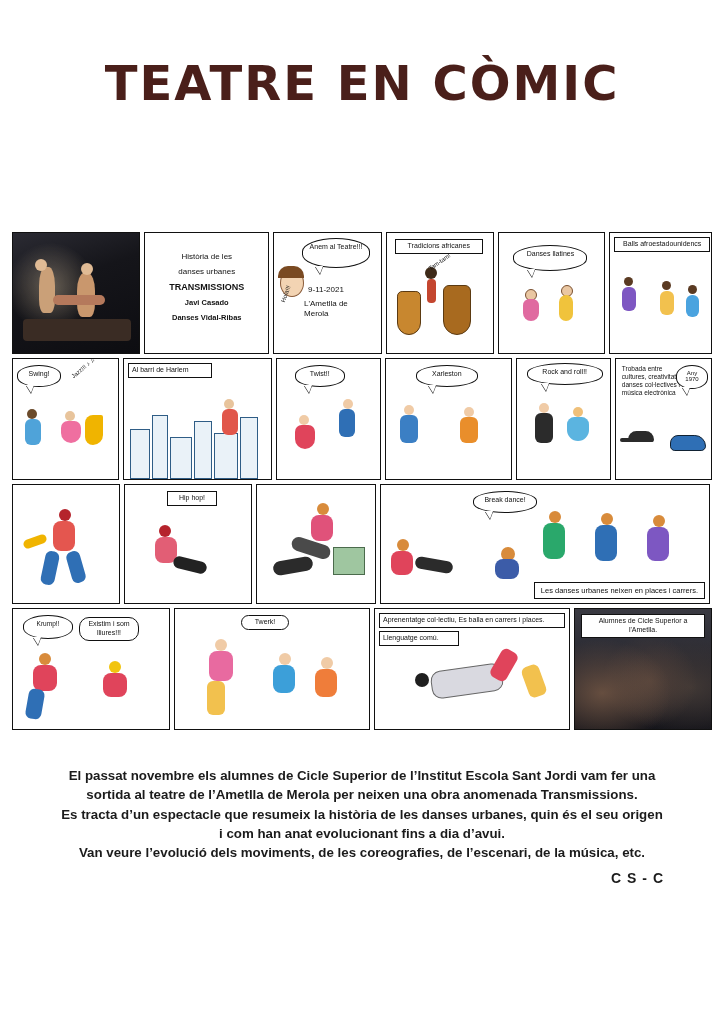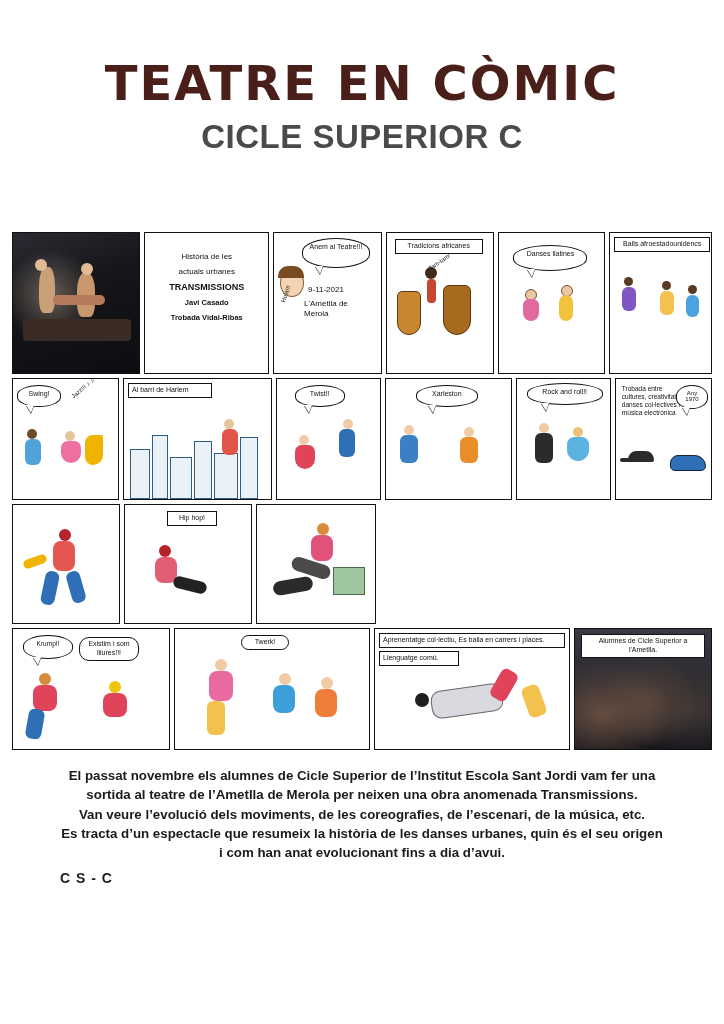--- a/index.html
+++ b/index.html
@@ -55,21 +55,21 @@
     gap: 4px;
     margin-bottom: 4px;
   }
   .panel {
     border: 1.5px solid #111;
     position: relative;
     overflow: hidden;
     background: #fff;
     box-sizing: border-box;
   }
-  .r1 { height: 142px; align-items: flex-end; }
+  .r1 { height: 122px; align-items: flex-end; }
   .r2 { height: 122px; }
   .r3 { height: 120px; }
   .r4 { height: 122px; }
 
   
   .lbl {
     position: absolute;
     border: 1px solid #111;
     background: #fff;
     font-size: 7px;
@@ -187,57 +187,56 @@
     top: 766px;
     text-align: center;
     font-size: 13.3px;
     line-height: 1.45;
     color: #1b1b1b;
     font-weight: bold;
     font-family: "Liberation Sans", sans-serif;
   }
   .body-text p { margin: 0 0 0 0; }
   .sign {
-    text-align: left;
+    text-align: right;
     font-size: 14px;
     color: #1b1b1b;
     margin-top: 6px;
     letter-spacing: 1px;
   }
 </style>
 </head>
 <body>
 
 <div class="page">
 
   <h1 class="title-main">TEATRE EN CÒMIC</h1>
-  <h2 class="title-sub">CICLE SUPERIOR C</h2>
 
   <div class="comic">
 
     <div class="row r1">
 
       <div class="panel r1" style="width:130px">
         <div class="photo">
           <div class="fig" style="left:26px;top:34px;width:16px;height:46px;background:#caa078;"></div>
           <div class="fig" style="left:22px;top:26px;width:12px;height:12px;border-radius:50%;background:#e0bb95;"></div>
           <div class="fig" style="left:64px;top:40px;width:18px;height:44px;background:#c9976d;"></div>
           <div class="fig" style="left:68px;top:30px;width:12px;height:12px;border-radius:50%;background:#e0bb95;"></div>
           <div class="fig" style="left:40px;top:62px;width:52px;height:10px;background:#b5795c;border-radius:6px;"></div>
           <div class="fig" style="left:10px;top:86px;width:108px;height:22px;background:#3a2c24;border-radius:4px;"></div>
         </div>
       </div>
 
       <div class="panel r1" style="width:126px">
         <div class="titlecard">
           <div>Història de les</div>
-          <div>actuals urbanes</div>
+          <div>danses urbanes</div>
           <div class="b">TRANSMISSIONS</div>
           <div class="sm">Javi Casado</div>
-          <div class="sm">Trobada Vidal-Ribas</div>
+          <div class="sm">Danses Vidal-Ribas</div>
         </div>
       </div>
 
       <div class="panel r1" style="width:110px">
         <div class="bubble" style="left:28px;top:5px;width:68px;height:30px;">Anem al Teatre!!!</div>
         <div class="note" style="left:34px;top:52px;">9-11-2021</div>
         <div class="note" style="left:30px;top:66px;width:62px;line-height:1.3;">L'Ametlla de Merola</div>
         <div style="position:absolute;left:6px;top:36px;width:22px;height:26px;border-radius:50%;background:#f3d4b3;border:1px solid #8a5c3a;"></div>
         <div style="position:absolute;left:4px;top:33px;width:26px;height:12px;background:#7a4a22;border-radius:10px 10px 0 0;"></div>
         <div class="note" style="left:6px;top:68px;font-size:6px;transform:rotate(-70deg);transform-origin:left top;">Hola!!!</div>
@@ -347,20 +346,35 @@
       </div>
 
       <div class="panel r3" style="width:120px">
         <div style="position:absolute;left:60px;top:18px;width:12px;height:12px;border-radius:50%;background:#d88b3b;"></div>
         <div style="position:absolute;left:54px;top:30px;width:22px;height:26px;background:#e0527a;border-radius:8px;"></div>
         <div style="position:absolute;left:34px;top:56px;width:40px;height:14px;background:#4a4a4a;border-radius:7px;transform:rotate(18deg);"></div>
         <div style="position:absolute;left:16px;top:74px;width:40px;height:14px;background:#2b2b2b;border-radius:7px;transform:rotate(-10deg);"></div>
         <div style="position:absolute;left:76px;top:62px;width:30px;height:26px;background:#9fc6a0;border:1px solid #4b6b4c;"></div>
       </div>
 
+      <div class="panel r3" style="width:330px">
+        <div class="bubble" style="left:92px;top:6px;width:64px;height:22px;">Break dance!</div>
+        <div style="position:absolute;left:16px;top:54px;width:12px;height:12px;border-radius:50%;background:#d88b3b;"></div>
+        <div style="position:absolute;left:10px;top:66px;width:22px;height:24px;background:#e0445b;border-radius:8px;"></div>
+        <div style="position:absolute;left:34px;top:74px;width:38px;height:12px;background:#2b2b2b;border-radius:6px;transform:rotate(10deg);"></div>
+        <div style="position:absolute;left:120px;top:62px;width:14px;height:14px;border-radius:50%;background:#d88b3b;"></div>
+        <div style="position:absolute;left:114px;top:74px;width:24px;height:20px;background:#3c5ca8;border-radius:8px;"></div>
+        <div style="position:absolute;left:168px;top:26px;width:12px;height:12px;border-radius:50%;background:#d88b3b;"></div>
+        <div style="position:absolute;left:162px;top:38px;width:22px;height:36px;background:#2aa86b;border-radius:8px;"></div>
+        <div style="position:absolute;left:220px;top:28px;width:12px;height:12px;border-radius:50%;background:#d88b3b;"></div>
+        <div style="position:absolute;left:214px;top:40px;width:22px;height:36px;background:#2f6fb5;border-radius:8px;"></div>
+        <div style="position:absolute;left:272px;top:30px;width:12px;height:12px;border-radius:50%;background:#d88b3b;"></div>
+        <div style="position:absolute;left:266px;top:42px;width:22px;height:34px;background:#7d57c2;border-radius:8px;"></div>
+        <div class="caption-strip">Les danses urbanes neixen en places i carrers.</div>
+      </div>
     </div>
 
     <div class="row r4">
 
       <div class="panel r4" style="width:158px">
         <div class="bubble" style="left:10px;top:6px;width:50px;height:24px;font-size:6.5px;">Krump!!</div>
         <div class="lbl" style="left:66px;top:8px;width:60px;text-align:center;border-radius:10px;">Existim i som lliures!!!</div>
         <div style="position:absolute;left:26px;top:44px;width:12px;height:12px;border-radius:50%;background:#d88b3b;"></div>
         <div style="position:absolute;left:20px;top:56px;width:24px;height:26px;background:#e0445b;border-radius:8px;"></div>
         <div style="position:absolute;left:14px;top:80px;width:16px;height:30px;background:#2f6fb5;border-radius:6px;transform:rotate(10deg);"></div>
@@ -390,18 +404,18 @@
 
       <div class="panel r4" style="width:138px">
         <div class="photo-crowd"></div>
         <div class="lbl" style="left:6px;top:5px;width:124px;text-align:center;font-size:7px;">Alumnes de Cicle Superior a l'Ametlla.</div>
       </div>
     </div>
   </div>
 
   <div class="body-text">
     <p>El passat novembre els alumnes de Cicle Superior de l’Institut Escola Sant Jordi vam fer una sortida al teatre de l’Ametlla de Merola per neixen una obra anomenada Transmissions.</p>
+    <p>Es tracta d’un espectacle que resumeix la història de les danses urbanes, quin és el seu origen i com han anat evolucionant fins a dia d’avui.</p>
     <p>Van veure l’evolució dels moviments, de les coreografies, de l’escenari, de la música, etc.</p>
-    <p>Es tracta d’un espectacle que resumeix la història de les danses urbanes, quin és el seu origen i com han anat evolucionant fins a dia d’avui.</p>
     <div class="sign">C S - C</div>
   </div>
 
 </div>
 
 </body></html>

